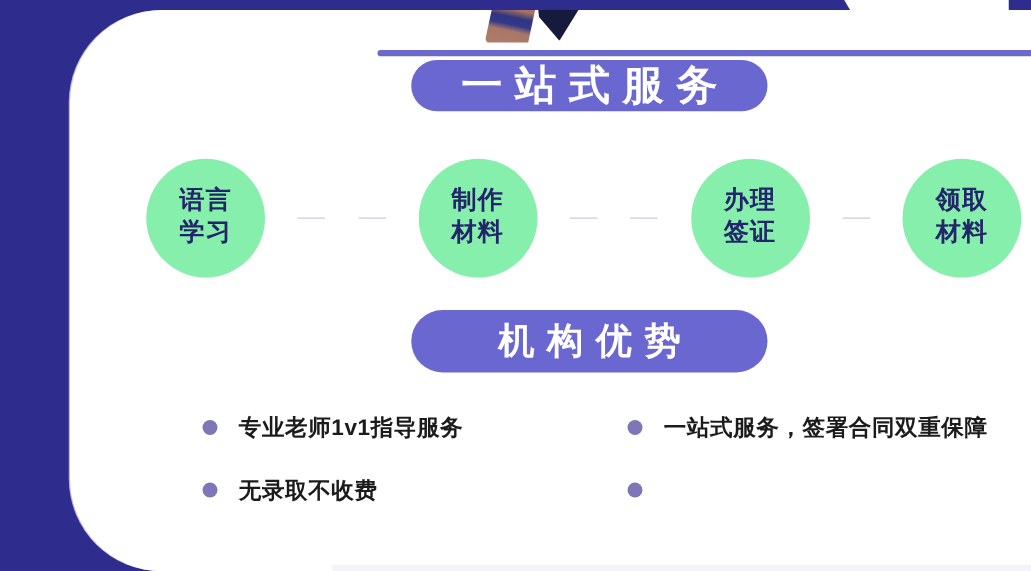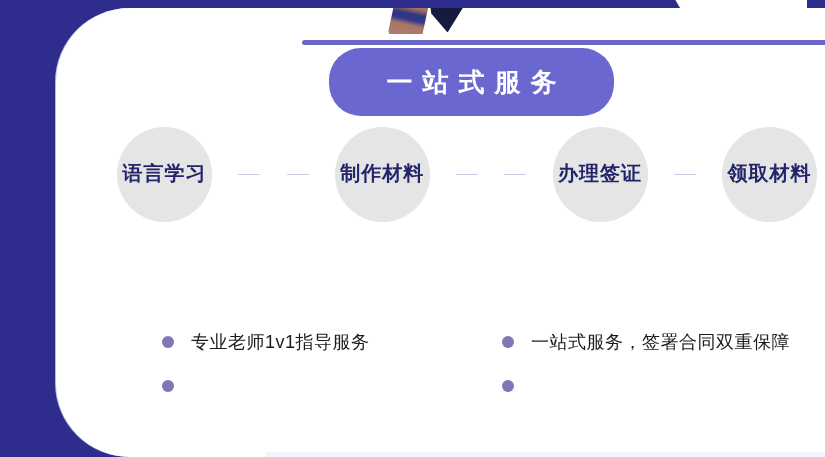--- a/index.html
+++ b/index.html
@@ -101,22 +101,22 @@
     align-items: center;
     justify-content: center;
     color: #ffffff;
     font-weight: bold;
     letter-spacing: 10px;
     text-indent: 10px;
     white-space: nowrap;
   }
   .banner-service {
     left: 273px; top: 40px;
-    width: 285px; height: 68px;
-    font-size: 26px;
+    width: 285px; height: 41px;
+    font-size: 33px;
   }
   .banner-advantage {
     left: 273px; top: 240px;
     width: 285px; height: 50px;
     font-size: 29px;
   }
 
   
   .steps {
     position: absolute;
@@ -134,23 +134,23 @@
   .connector {
     width: 22px;
     height: 1px;
     background: #c9cbe9;
     flex: 0 0 auto;
   }
   .circle {
     width: 95px;
     height: 95px;
     border-radius: 50%;
-    background: #e5e5e5;
-    display: flex;
-    flex-direction: row;
+    background: #86efac;
+    display: flex;
+    flex-direction: column;
     align-items: center;
     justify-content: center;
     flex: 0 0 auto;
   }
   .circle span {
     display: block;
     color: #23256b;
     font-weight: bold;
     font-size: 20px;
     line-height: 1.28;
@@ -173,21 +173,21 @@
   .dot {
     width: 12px;
     height: 12px;
     border-radius: 50%;
     background: #7d77b8;
     flex: 0 0 auto;
     margin-right: 17px;
   }
   .feature-text {
     color: #1b1b1b;
-    font-weight: normal;
+    font-weight: bold;
     font-size: 18px;
     letter-spacing: 0.5px;
     white-space: nowrap;
   }
 </style>
 </head>
 <body>
 
 <div class="screen">
 
@@ -237,35 +237,37 @@
 
       <div class="step-wrap">
         <div class="circle">
           <span>领取</span>
           <span>材料</span>
         </div>
       </div>
 
     </div>
 
+    <div class="banner banner-advantage">机构优势</div>
 
     <div class="features">
 
       <div class="feature">
         <span class="dot"></span>
         <span class="feature-text">专业老师1v1指导服务</span>
       </div>
 
       <div class="feature">
         <span class="dot"></span>
         <span class="feature-text">一站式服务，签署合同双重保障</span>
       </div>
 
       <div class="feature">
         <span class="dot"></span>
+        <span class="feature-text">无录取不收费</span>
       </div>
 
       <div class="feature">
         <span class="dot"></span>
       </div>
 
     </div>
 
     <div class="bottom-strip"></div>
 

